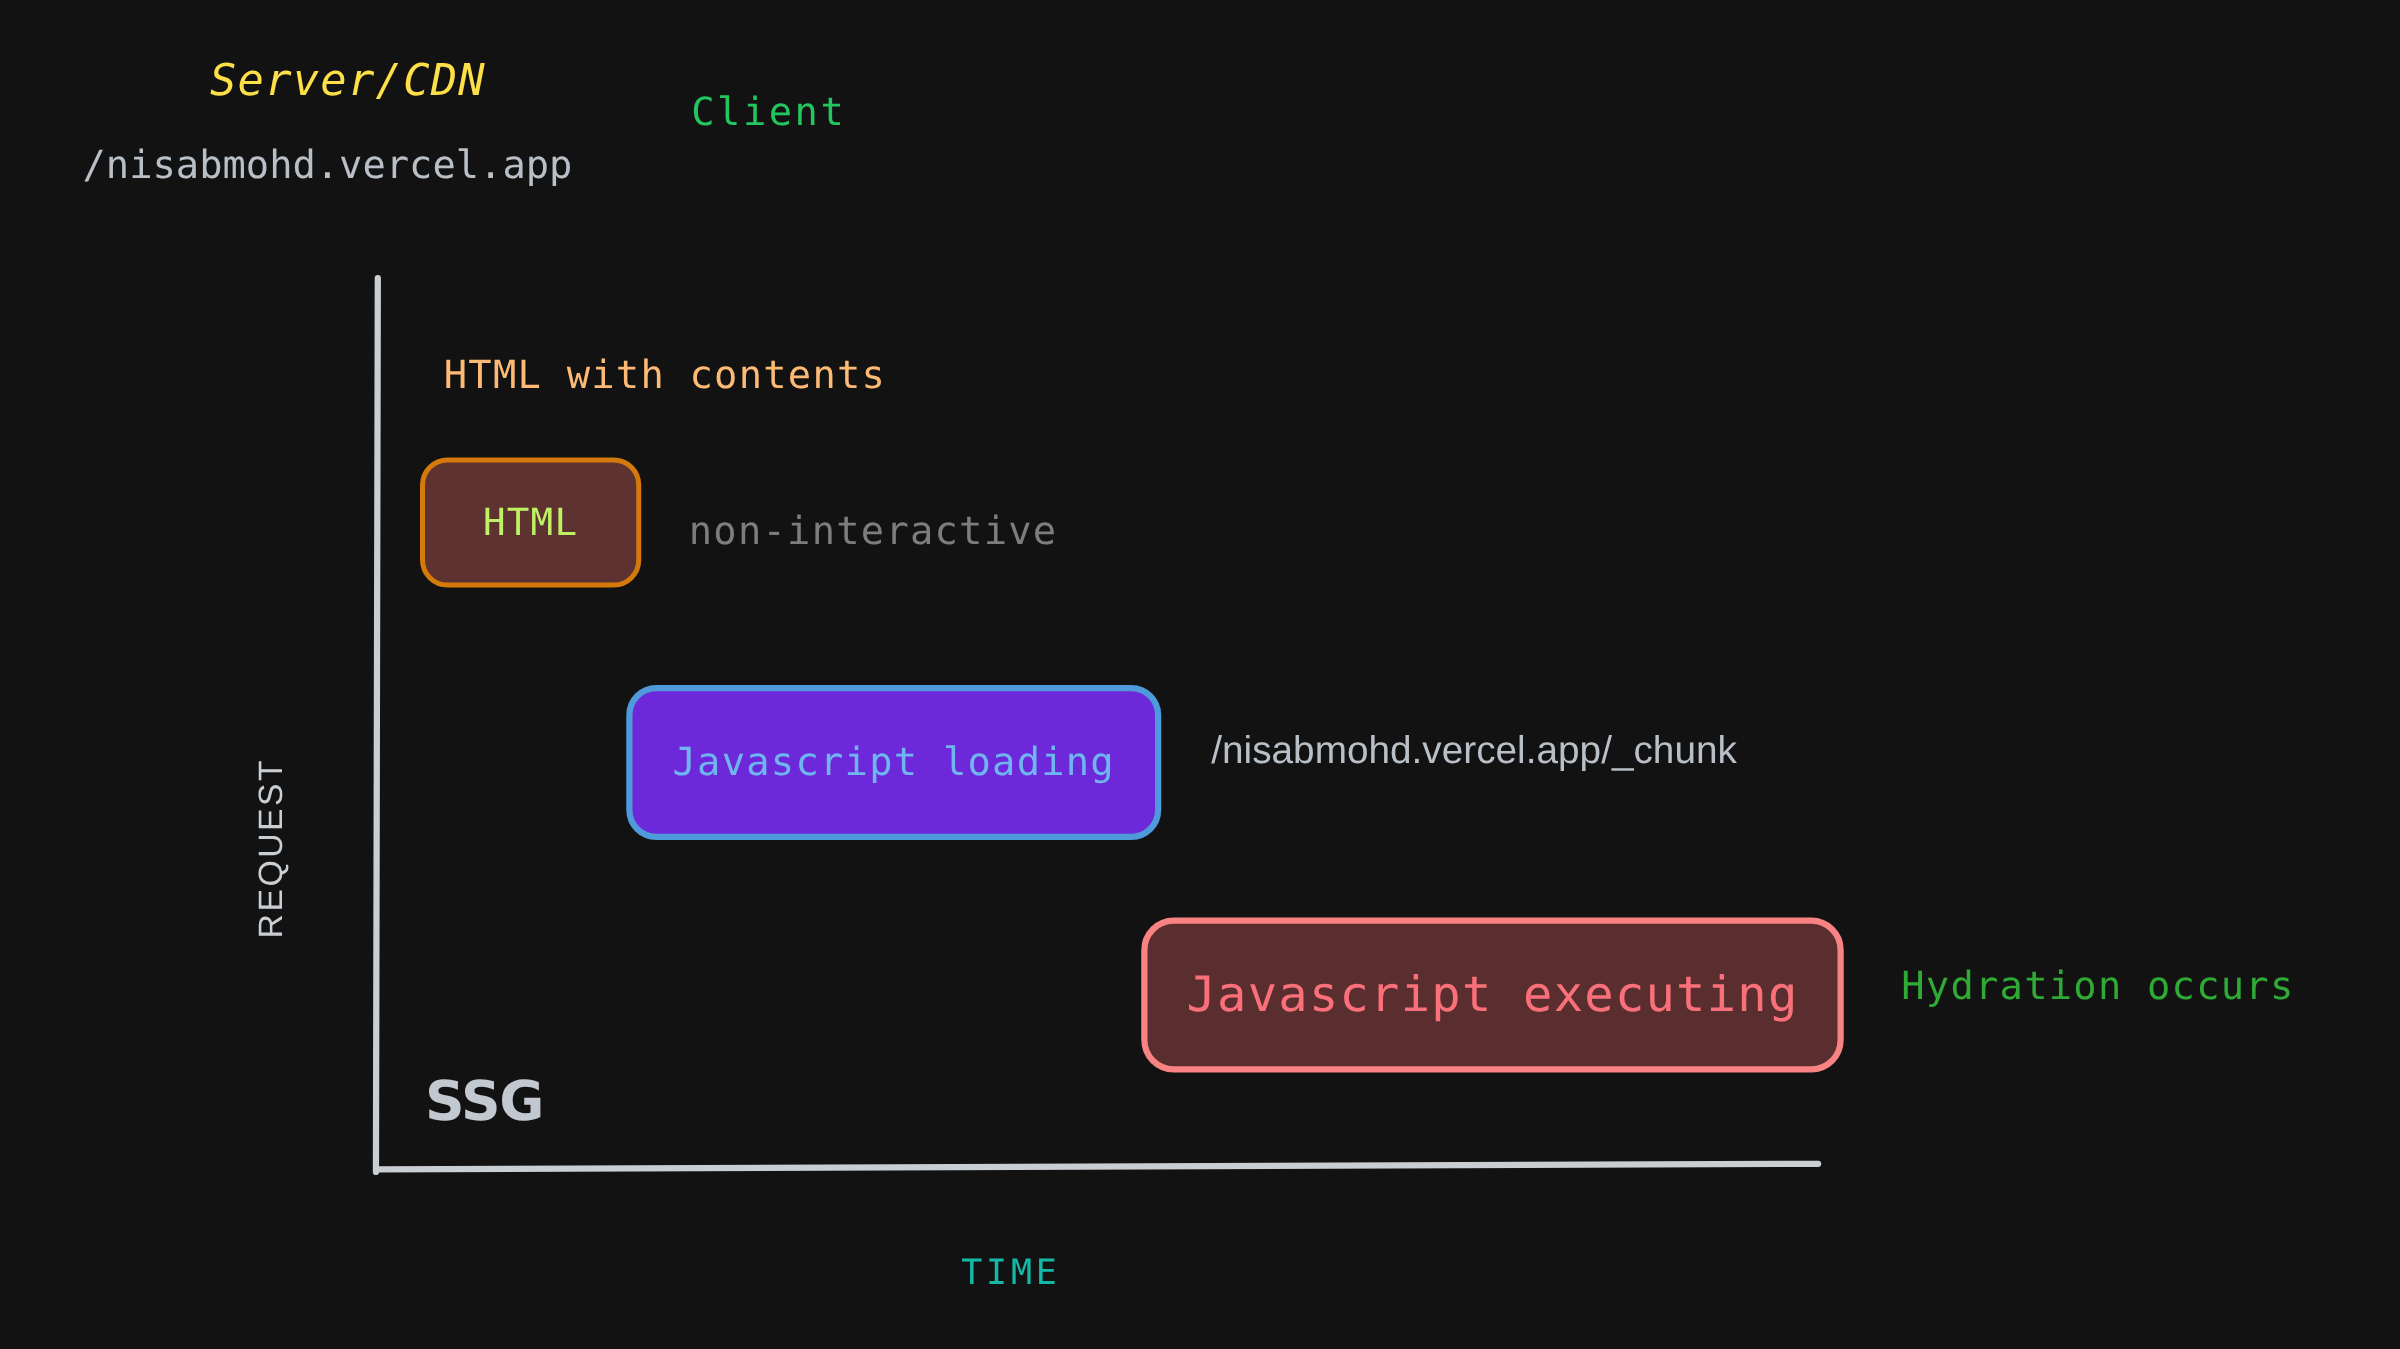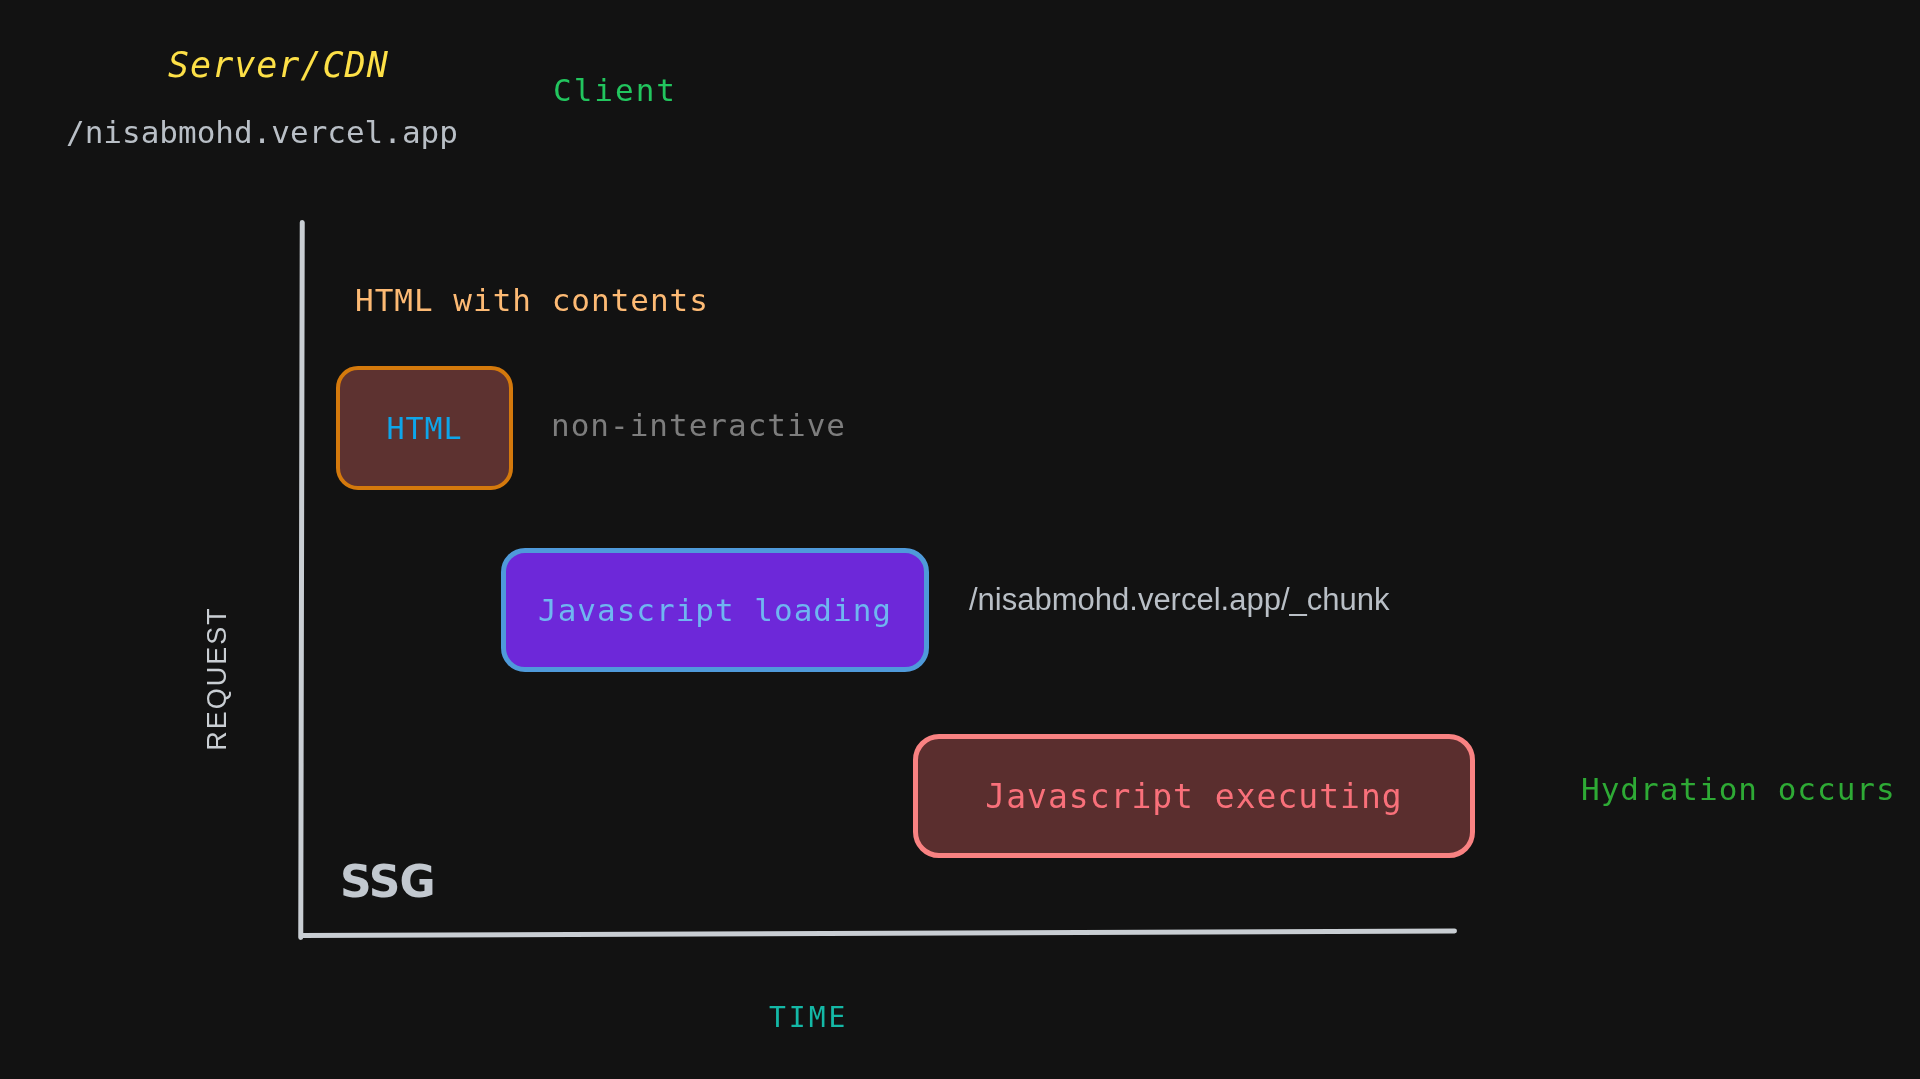--- a/index.html
+++ b/index.html
@@ -134,21 +134,21 @@
   }
   .caption-non-interactive {
     left: 551px;
     top: 410px;
     font-size: 31px;
     color: #7d7d7d;
     font-family: "DejaVu Sans Mono", monospace;
     letter-spacing: 1px;
   }
   .caption-hydration {
-    left: 1581px;
+    left: 1521px;
     top: 774px;
     font-size: 31px;
     color: #2eaa35;
     font-family: "DejaVu Sans Mono", monospace;
     letter-spacing: 1px;
   }
 
   
   .box {
     position: absolute;
@@ -157,26 +157,26 @@
     align-items: center;
     justify-content: center;
     border-style: solid;
     white-space: pre;
   }
 
   .box-html {
     left: 336px;
     top: 366px;
     width: 177px;
-    height: 124px;
+    height: 104px;
     background: #5d3230;
     border-color: #d4790c;
     border-width: 4px;
     border-radius: 22px;
-    color: #0ea5e9;
+    color: #bef264;
     font-size: 30px;
     font-family: "DejaVu Sans Mono", monospace;
     letter-spacing: 1px;
   }
 
   .box-js-loading {
     left: 501px;
     top: 548px;
     width: 428px;
     height: 124px;
@@ -193,21 +193,21 @@
   .box-js-executing {
     left: 913px;
     top: 734px;
     width: 562px;
     height: 124px;
     background: #5a2e2e;
     border-color: #f98282;
     border-width: 5px;
     border-radius: 26px;
     color: #f9707a;
-    font-size: 33px;
+    font-size: 39px;
     font-family: "DejaVu Sans Mono", monospace;
     letter-spacing: 1px;
   }
 </style>
 </head>
 <body>
 
 <div id="canvas">
 
   <div class="txt label-server">Server/CDN</div>

